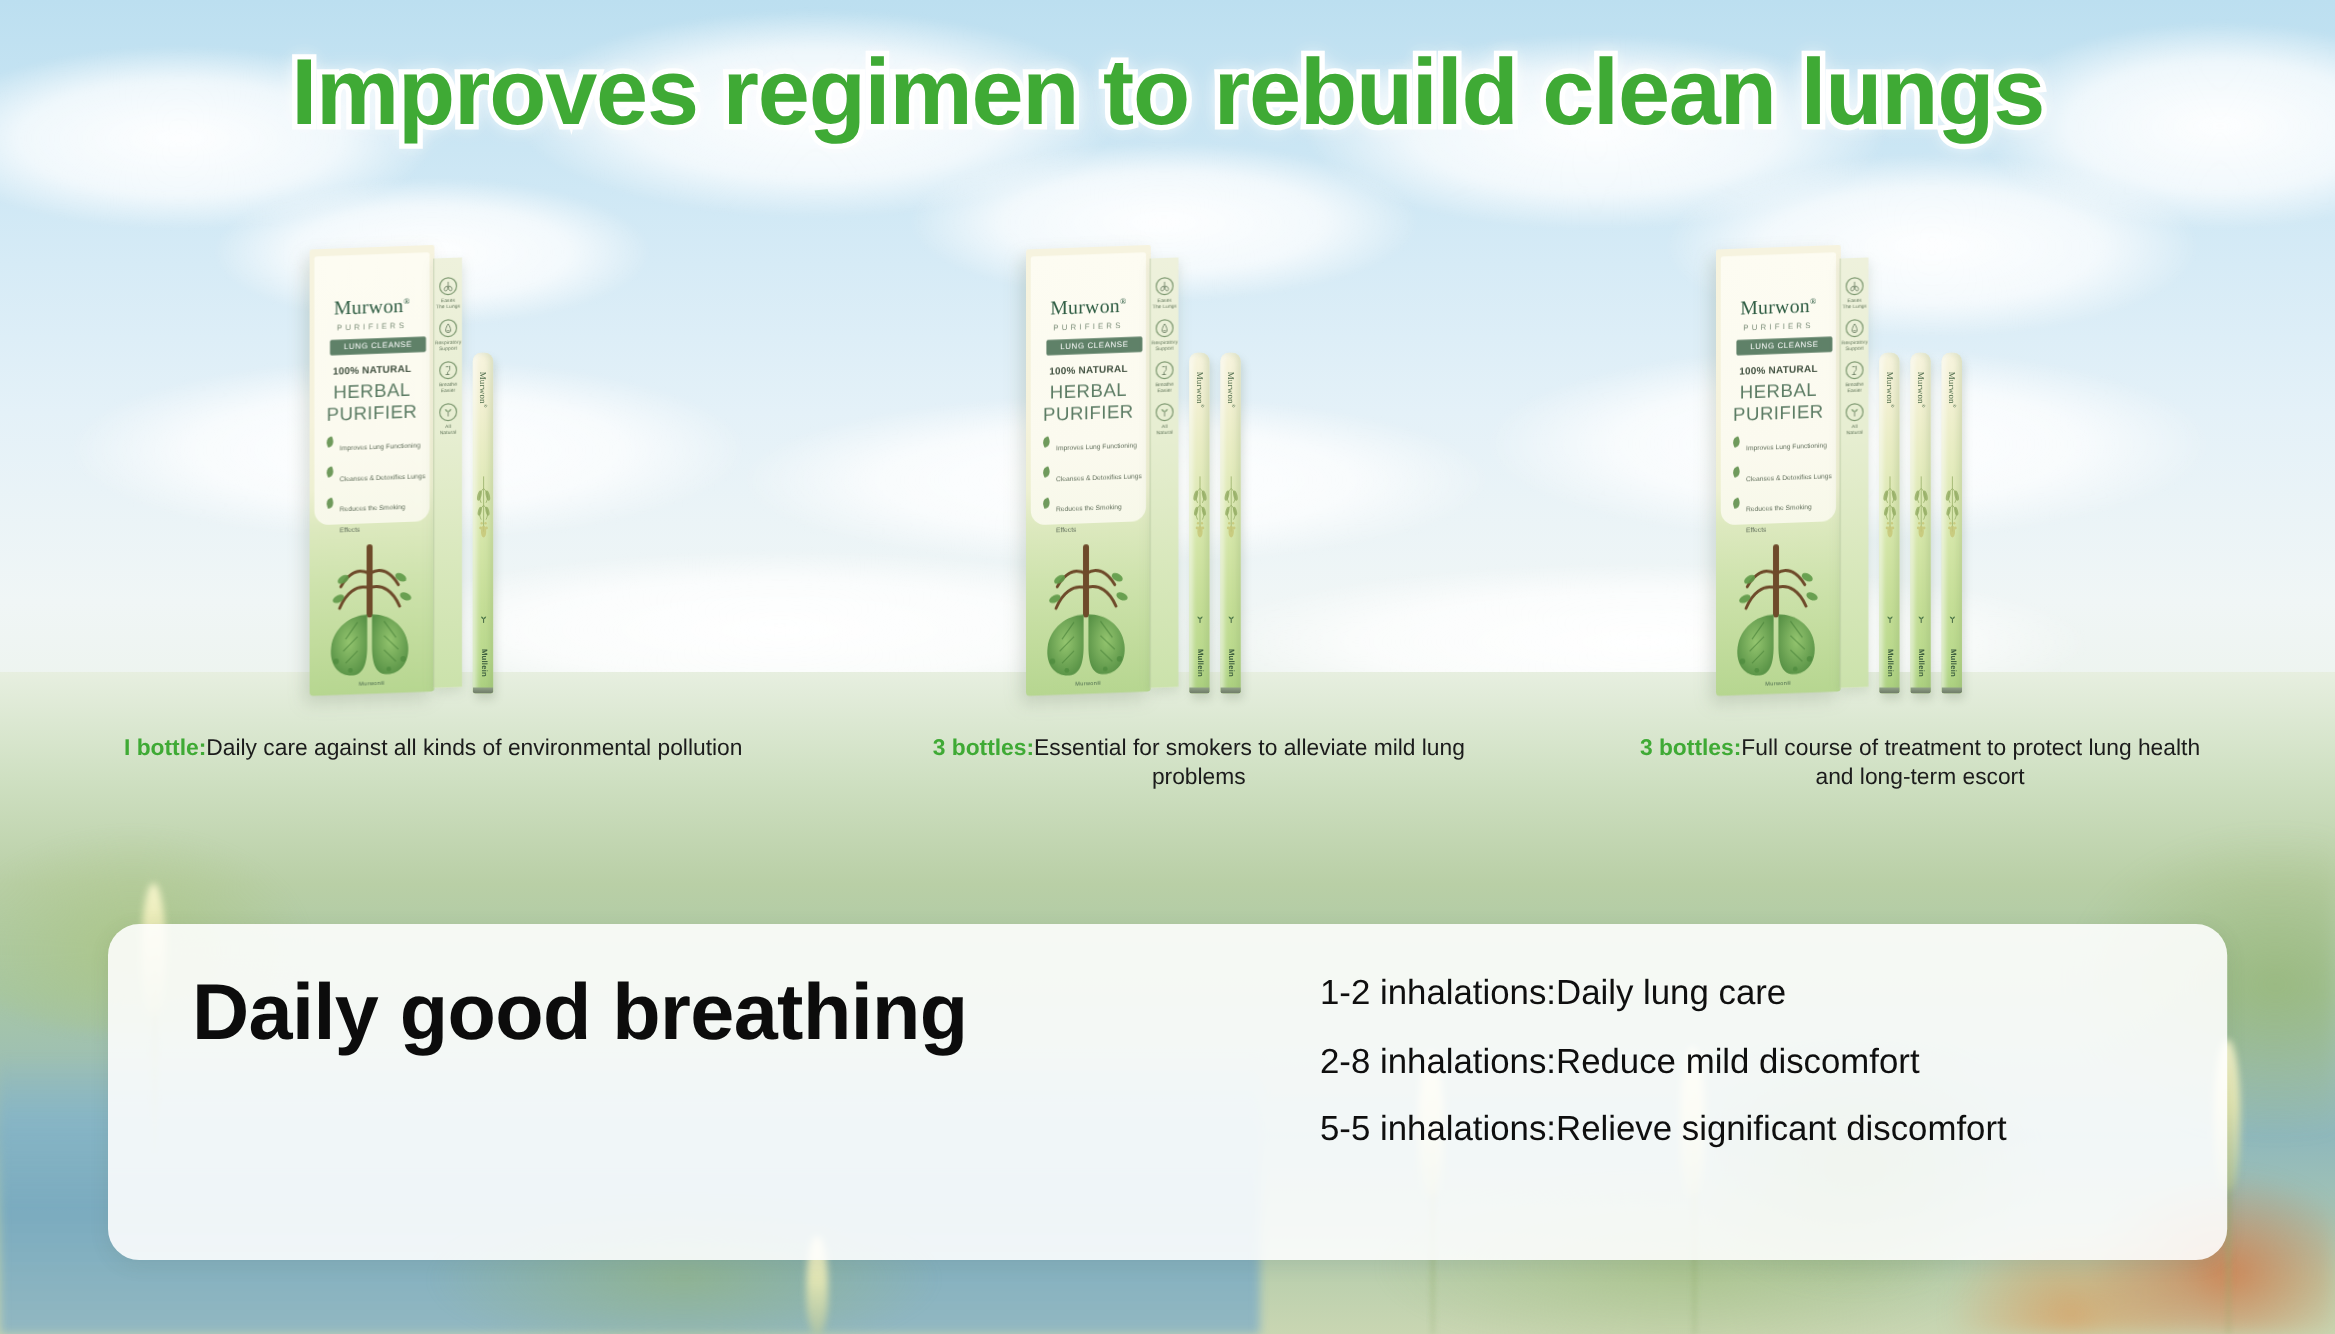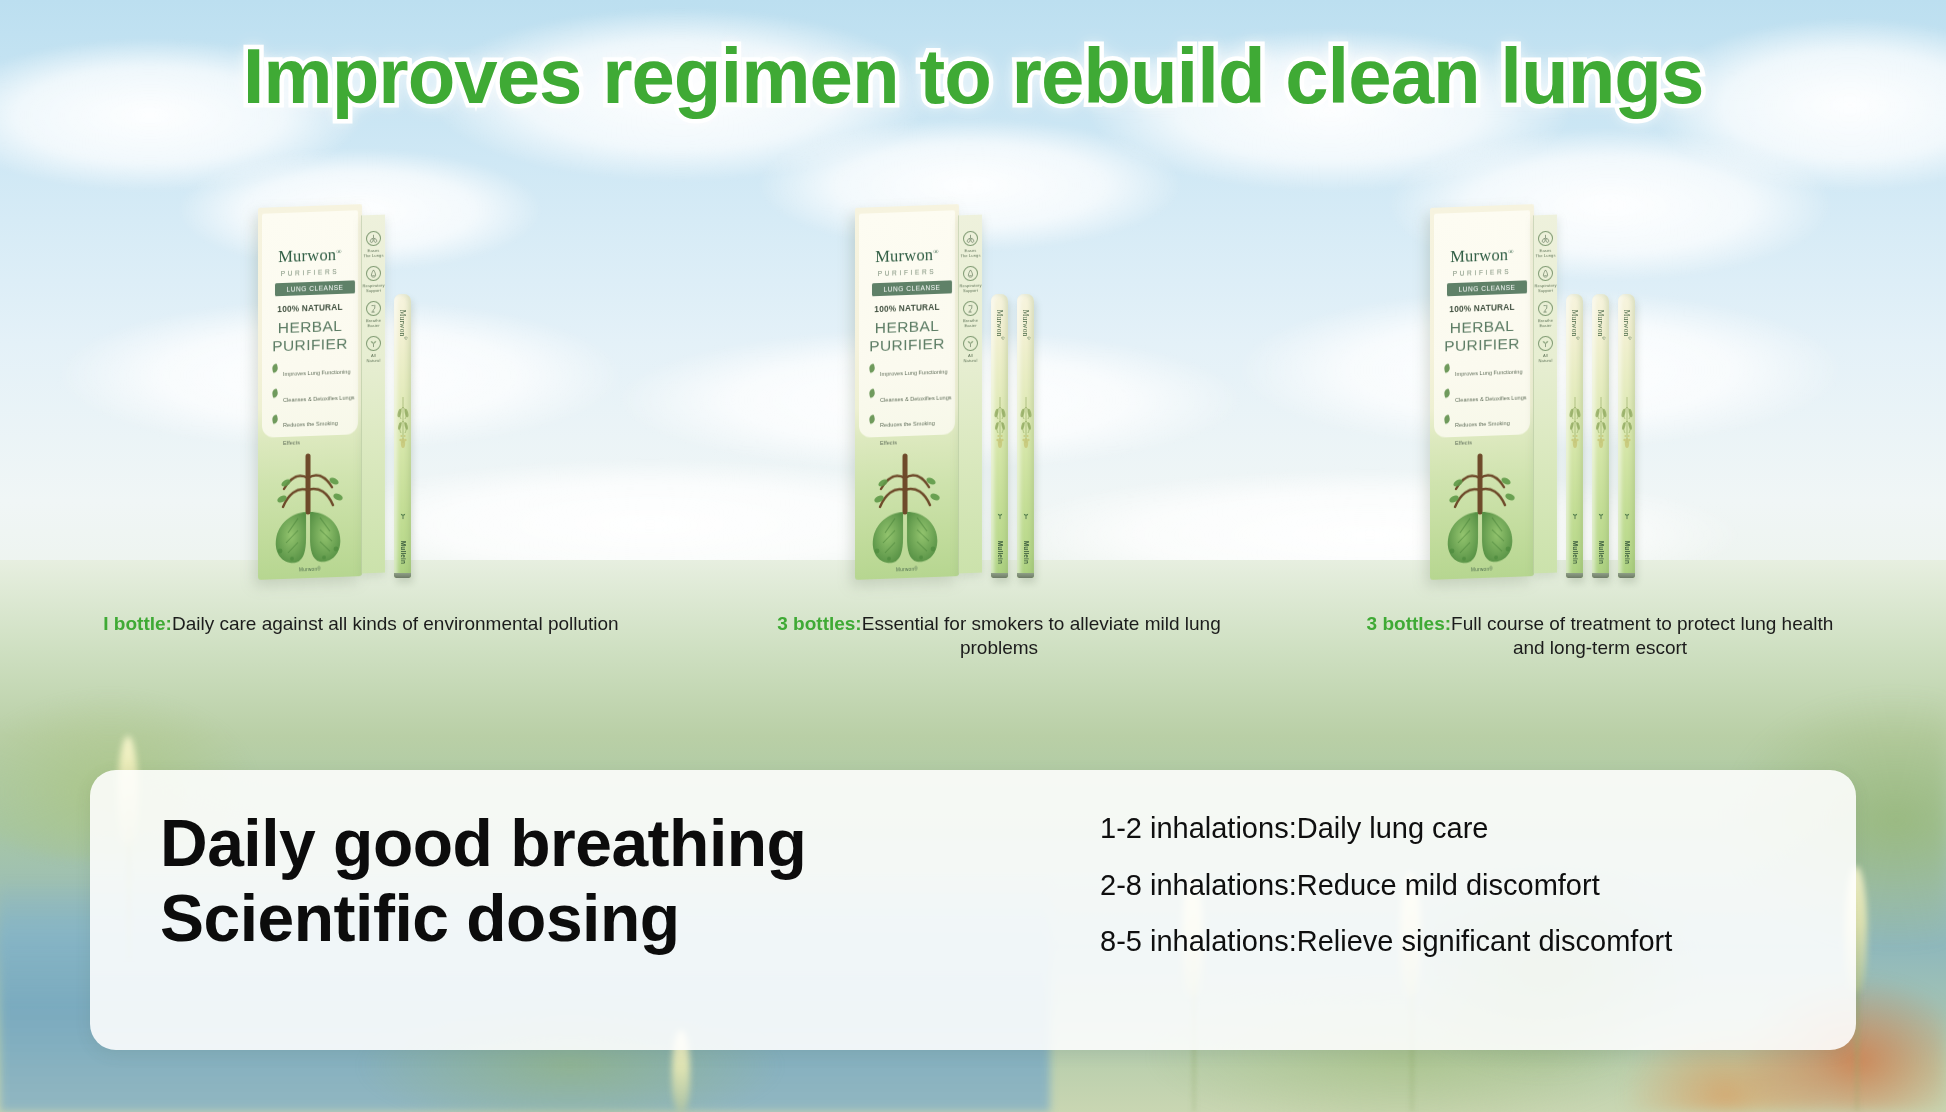--- a/index.html
+++ b/index.html
@@ -756,20 +756,19 @@
   </div>
 </div>
 
 <div class="caption" id="caption-1"><b>I bottle:</b><span>Daily care against all kinds of environmental pollution</span></div>
 <div class="caption" id="caption-2"><b>3 bottles:</b><span>Essential for smokers to alleviate mild lung problems</span></div>
 <div class="caption" id="caption-3"><b>3 bottles:</b><span>Full course of treatment to protect lung health and long-term escort</span></div>
 
 <div id="panel">
   <div id="panel-head">
     <div>Daily good breathing</div>
-    <div>Scientific dosing</div>
   </div>
   <div id="dose-list">
     <div class="dose">1-2 inhalations:Daily lung care</div>
     <div class="dose">2-8 inhalations:Reduce mild discomfort</div>
-    <div class="dose">8-5 inhalations:Relieve significant discomfort</div>
+    <div class="dose">5-5 inhalations:Relieve significant discomfort</div>
   </div>
 </div>
 
 </body></html>

